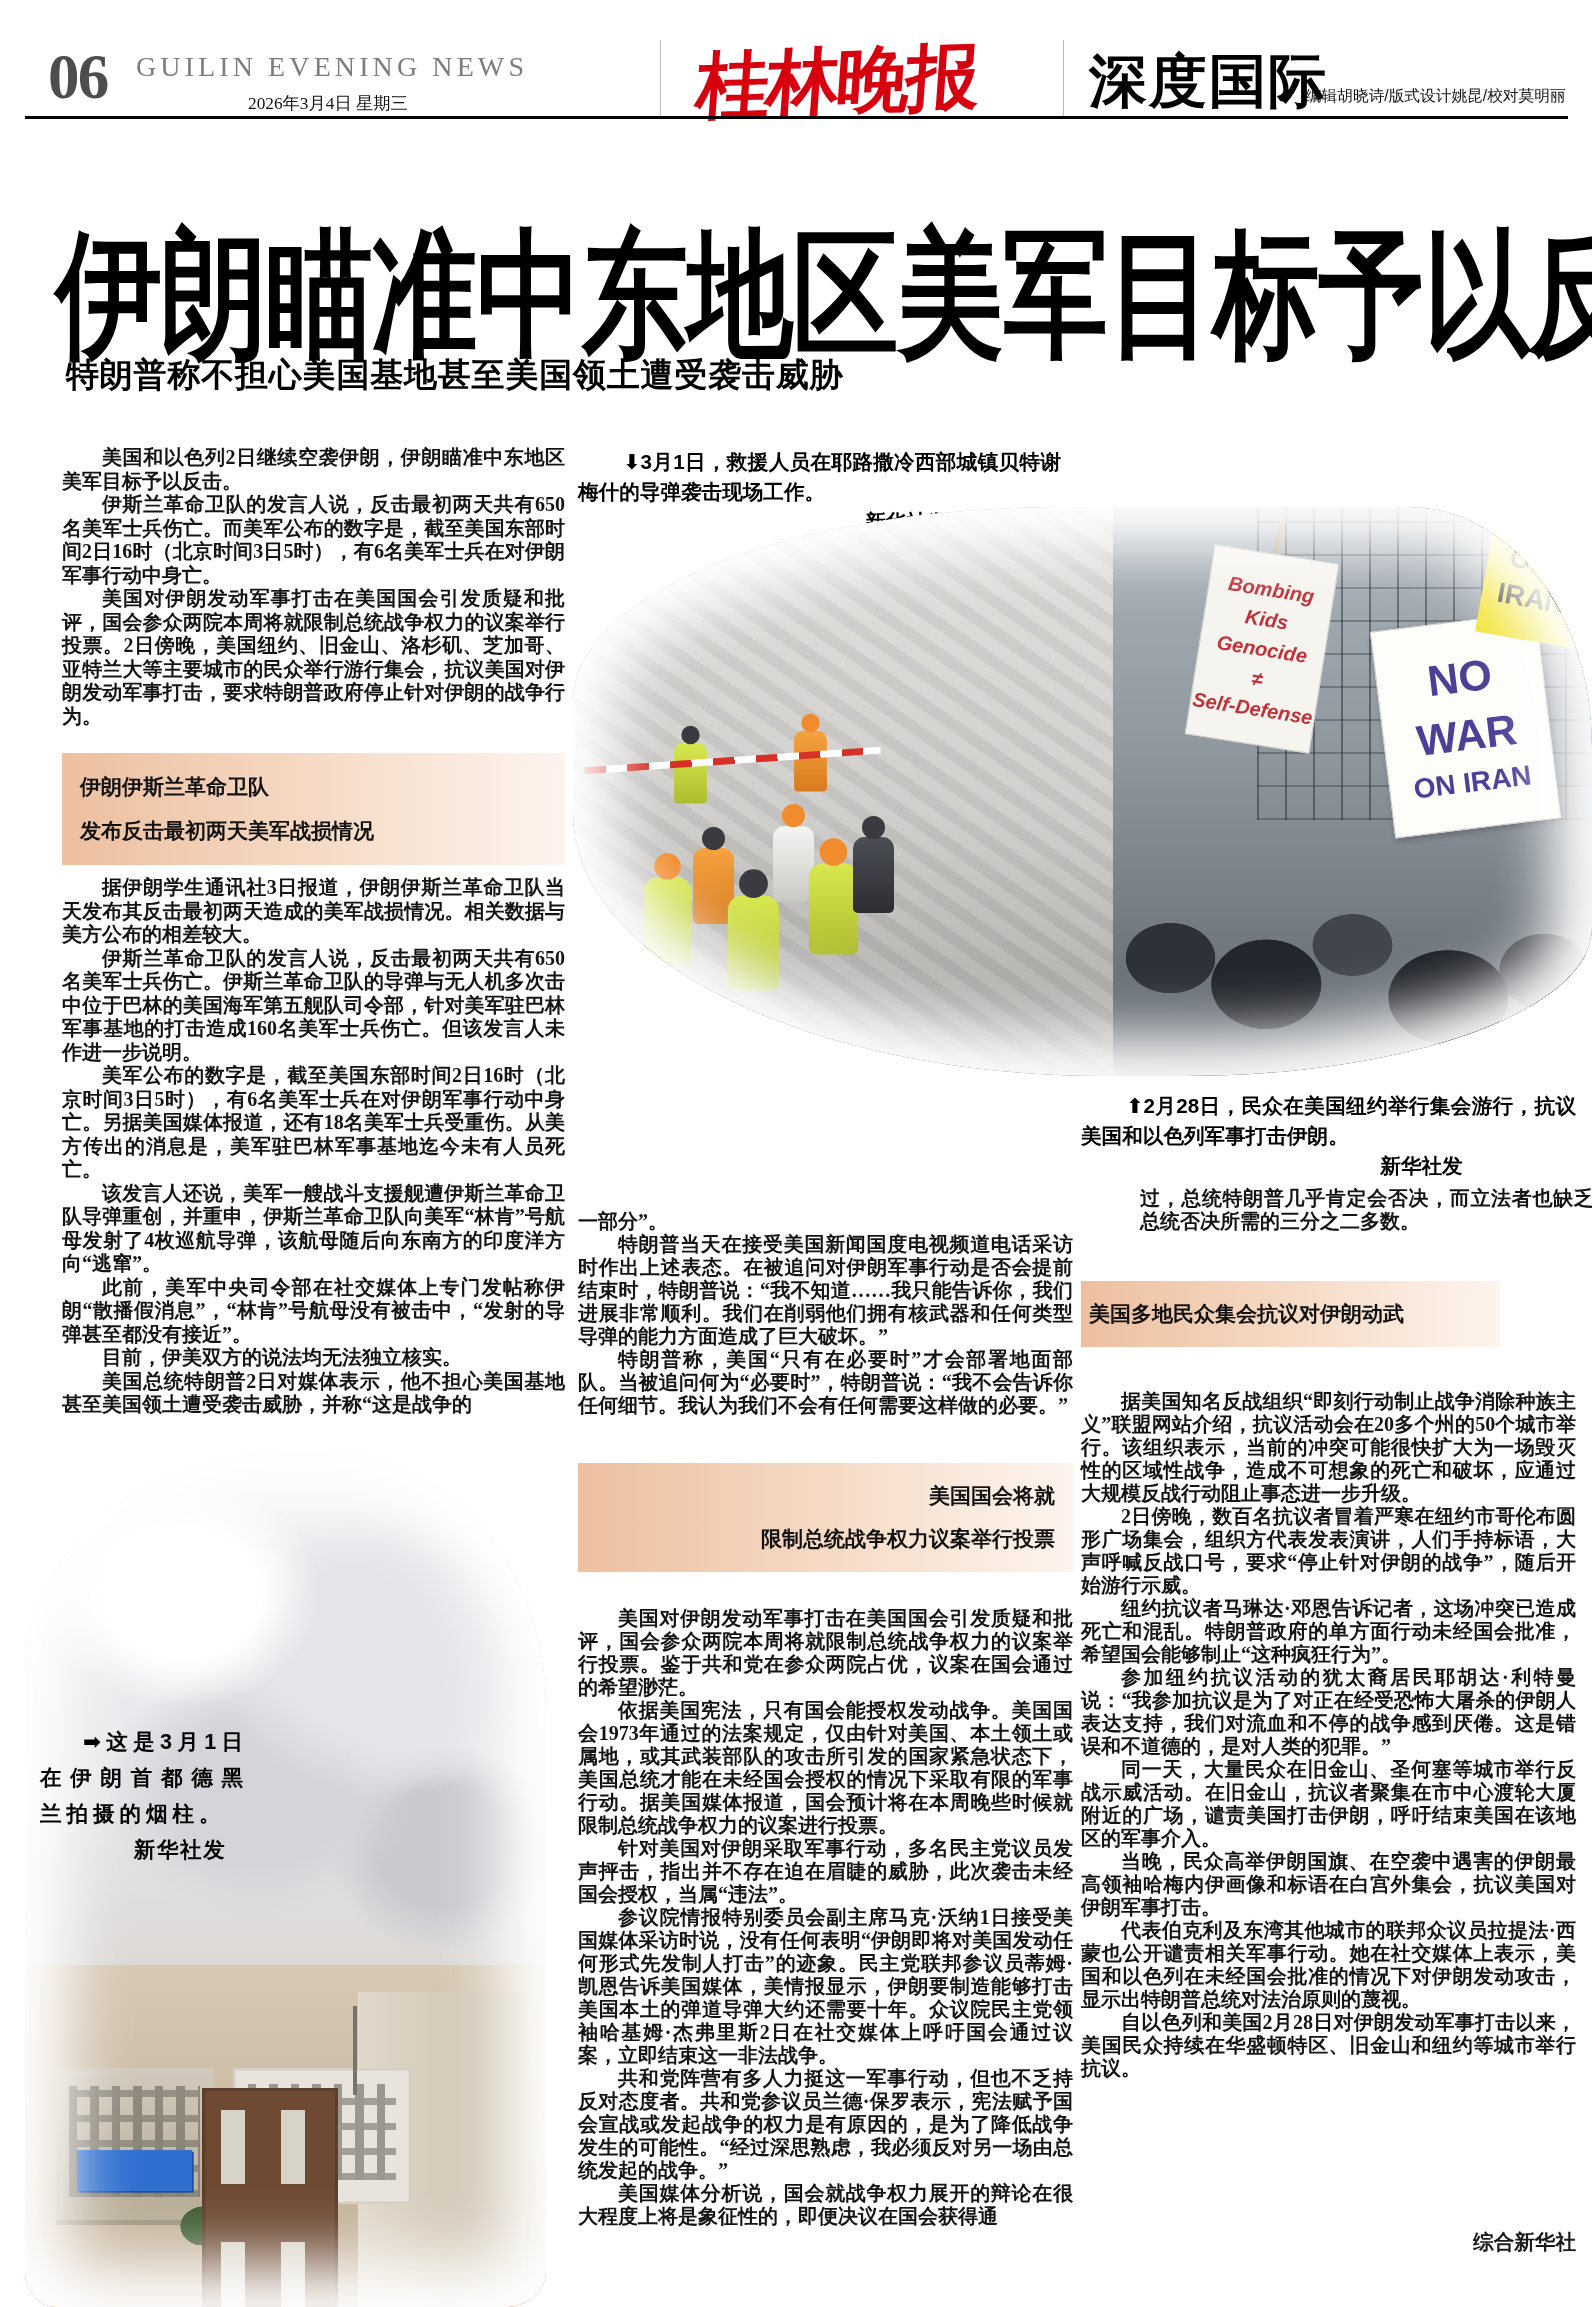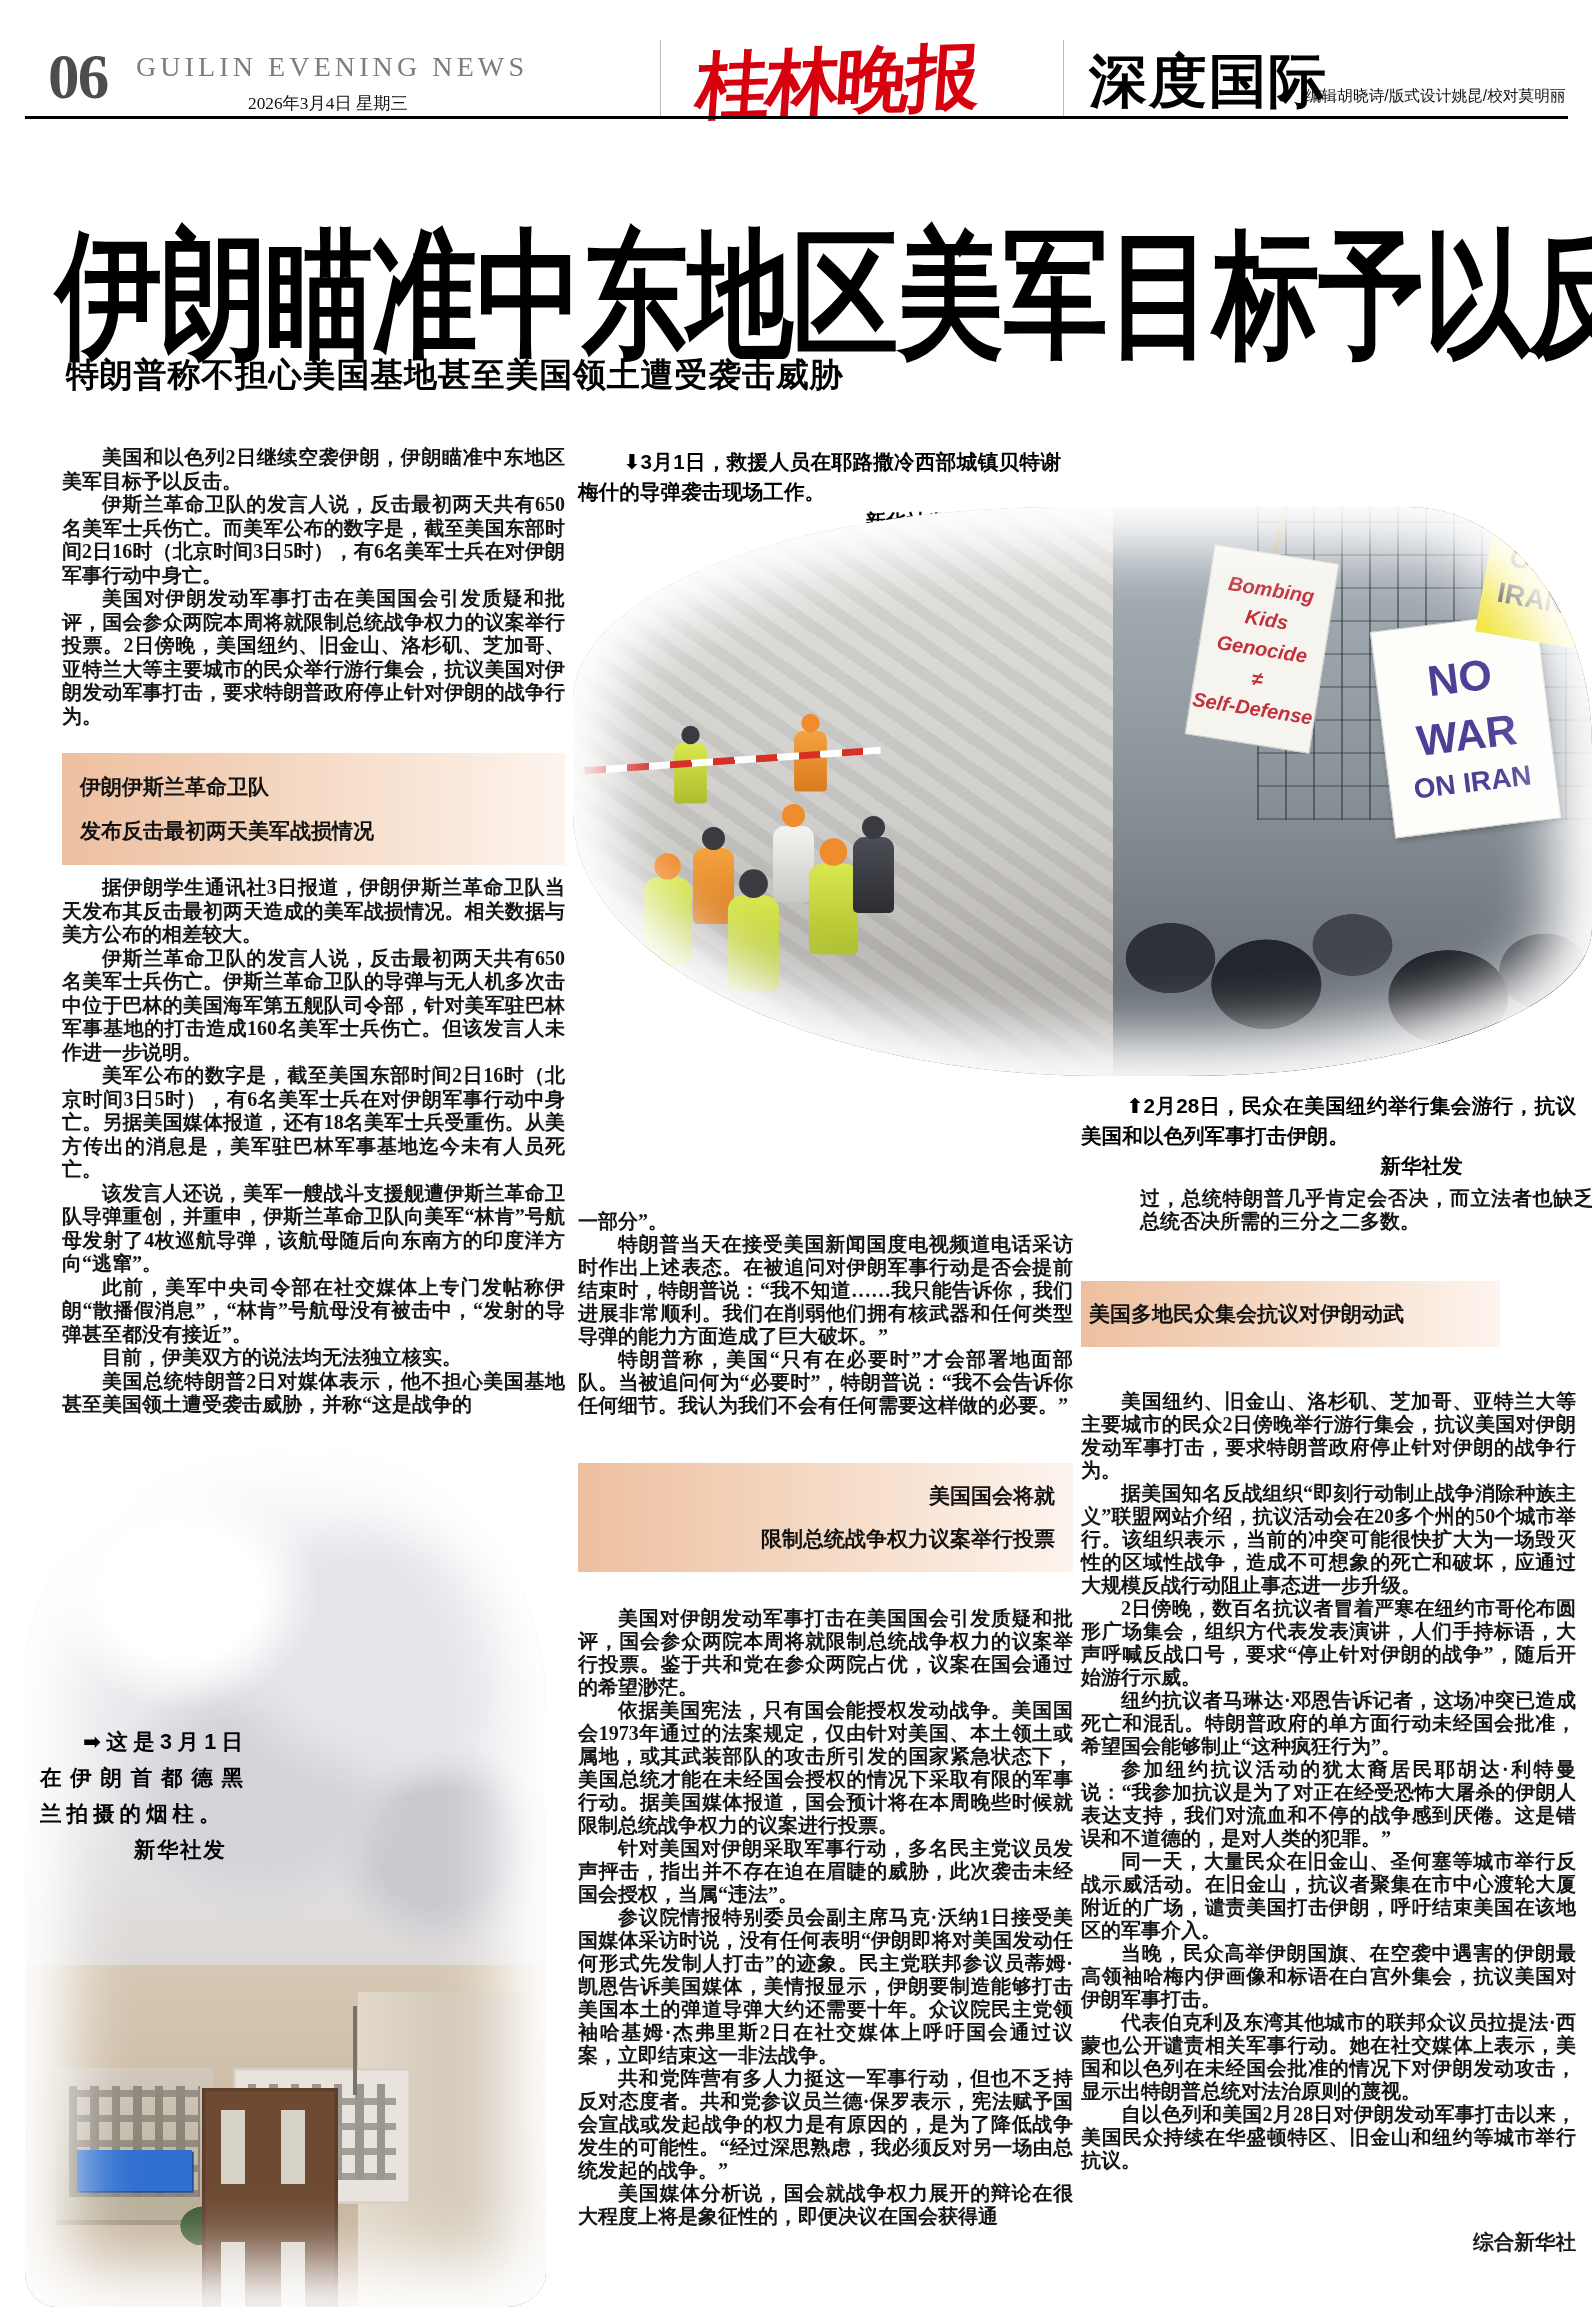--- a/index.html
+++ b/index.html
@@ -237,21 +237,20 @@
 
 <div class="abs colblock c2" style="left:1140px;top:1187px;">
     <p class="noindent">过，总统特朗普几乎肯定会否决，而立法者也缺乏推翻总统否决所需的三分之二多数。</p>
   </div>
 
 <div class="abs secbox" style="left:1081px;top:1281px;width:419px;height:66px;padding-left:8px;">
   <div class="tl">美国多地民众集会抗议对伊朗动武</div>
 </div>
 
 <div class="abs colblock c2" style="left:1081px;top:1390px;">
-    <p>美国纽约、旧金山、洛杉矶、芝加哥、亚特兰大等主要城市的民众2日傍晚举行游行集会，抗议美国对伊朗发动军事打击，要求特朗普政府停止针对伊朗的战争行为。</p>
     <p>据美国知名反战组织“即刻行动制止战争消除种族主义”联盟网站介绍，抗议活动会在20多个州的50个城市举行。该组织表示，当前的冲突可能很快扩大为一场毁灭性的区域性战争，造成不可想象的死亡和破坏，应通过大规模反战行动阻止事态进一步升级。</p>
     <p>2日傍晚，数百名抗议者冒着严寒在纽约市哥伦布圆形广场集会，组织方代表发表演讲，人们手持标语，大声呼喊反战口号，要求“停止针对伊朗的战争”，随后开始游行示威。</p>
     <p>纽约抗议者马琳达·邓恩告诉记者，这场冲突已造成死亡和混乱。特朗普政府的单方面行动未经国会批准，希望国会能够制止“这种疯狂行为”。</p>
     <p>参加纽约抗议活动的犹太裔居民耶胡达·利特曼说：“我参加抗议是为了对正在经受恐怖大屠杀的伊朗人表达支持，我们对流血和不停的战争感到厌倦。这是错误和不道德的，是对人类的犯罪。”</p>
     <p>同一天，大量民众在旧金山、圣何塞等城市举行反战示威活动。在旧金山，抗议者聚集在市中心渡轮大厦附近的广场，谴责美国打击伊朗，呼吁结束美国在该地区的军事介入。</p>
     <p>当晚，民众高举伊朗国旗、在空袭中遇害的伊朗最高领袖哈梅内伊画像和标语在白宫外集会，抗议美国对伊朗军事打击。</p>
     <p>代表伯克利及东湾其他城市的联邦众议员拉提法·西蒙也公开谴责相关军事行动。她在社交媒体上表示，美国和以色列在未经国会批准的情况下对伊朗发动攻击，显示出特朗普总统对法治原则的蔑视。</p>
     <p>自以色列和美国2月28日对伊朗发动军事打击以来，美国民众持续在华盛顿特区、旧金山和纽约等城市举行抗议。</p>
   </div>
 <div class="abs" id="byline" style="left:1081px;top:2228px;width:495px;">综合新华社</div>

